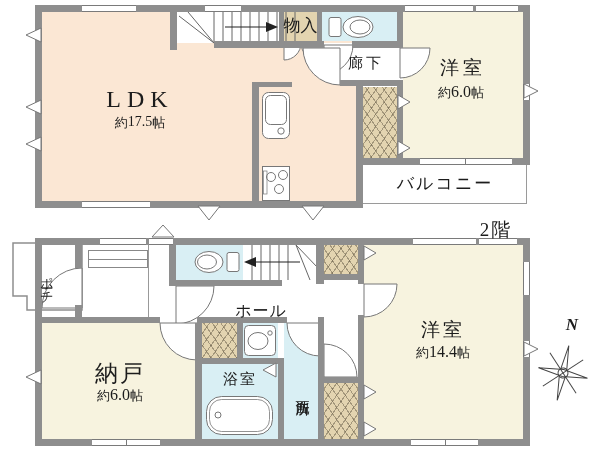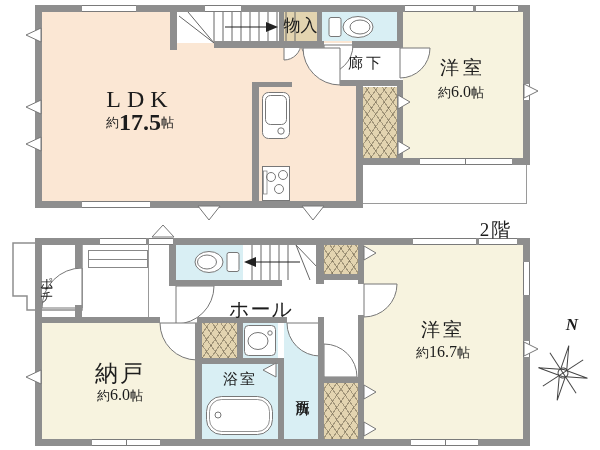--- a/index.html
+++ b/index.html
@@ -16,21 +16,21 @@
   .peach{background:#fbe7d4;}
   .cream{background:#f7f3df;}
   .wet{background:#d9eff4;}
   .tan{background:#e3d4b0;}
   .hatch{background-color:#e3d4b0;
     background-image:repeating-linear-gradient(55deg,rgba(100,90,70,.5) 0 1px,transparent 1px 7px),
                      repeating-linear-gradient(-55deg,rgba(100,90,70,.5) 0 1px,transparent 1px 7px);}
   .balc{background:#fff;border:1.5px solid #9a9a9a;box-sizing:border-box;}
   .sm{font-size:13px;}
   .lg{font-size:16px;}
-  .xlg{font-size:24px;font-weight:bold;}
+  .xlg{font-size:14px;}
 </style>
 </head>
 <body>
 
 <div id="plan">
 
   <div class="rm peach" style="left:42px;top:12px;width:316px;height:189px;"></div>
   <div class="rm" style="left:177px;top:12px;width:125px;height:31px;background:#fff;"></div>
   <div class="rm" style="left:322px;top:43px;width:76px;height:38px;background:#fff;"></div>
   <div class="rm tan" style="left:284px;top:12px;width:33px;height:29px;"></div>
@@ -237,33 +237,34 @@
       <span class="sm">帖</span>
   </div>
   <div class="lbl" style="left:283px;top:17px;width:35px;height:17px;font-size:17px;">物入</div>
   <div class="lbl" style="left:330px;top:54px;width:72px;height:19px;font-size:15px;letter-spacing:3px;">廊下</div>
   <div class="lbl" style="left:421px;top:56px;width:84px;height:22px;font-size:19px;letter-spacing:4px;">洋室</div>
   <div class="lbl" style="left:416px;top:82px;width:90px;height:20px;">
     <span class="sm">約</span>
       <span class="lg">6.0</span>
       <span class="sm">帖</span>
   </div>
+  <div class="lbl" style="left:385px;top:172px;width:120px;height:22px;font-size:17px;letter-spacing:2px;">バルコニー</div>
   <div class="lbl" style="left:465px;top:218px;width:62px;height:22px;font-size:19px;letter-spacing:2px;">2階</div>
 
   <div class="vlbl" style="left:36px;top:246px;width:22px;height:72px;font-size:13px;">ポーチ</div>
-  <div class="lbl" style="left:228px;top:300px;width:66px;height:21px;font-size:20px;letter-spacing:1px;font-family:Liberation Mono, monospace;">ホール</div>
+  <div class="lbl" style="left:228px;top:300px;width:66px;height:21px;font-size:16px;letter-spacing:1px;">ホール</div>
   <div class="lbl" style="left:94px;top:362px;width:52px;height:22px;font-size:23px;letter-spacing:2px;">納戸</div>
   <div class="lbl" style="left:90px;top:385px;width:60px;height:20px;">
     <span class="sm">約</span>
       <span class="lg">6.0</span>
       <span class="sm">帖</span>
   </div>
   <div class="lbl" style="left:216px;top:369px;width:48px;height:20px;font-size:15px;letter-spacing:2px;">浴室</div>
   <div class="vlbl" style="left:290px;top:348px;width:24px;height:84px;font-size:14px;">洗面所</div>
   <div class="lbl" style="left:413px;top:318px;width:60px;height:23px;font-size:19px;letter-spacing:3px;">洋室</div>
   <div class="lbl" style="left:405px;top:342px;width:76px;height:20px;">
     <span class="sm">約</span>
-      <span class="lg">16.7</span>
+      <span class="lg">14.4</span>
       <span class="sm">帖</span>
   </div>
   <div class="lbl" style="left:550px;top:314px;width:44px;height:20px;font-size:17px;font-weight:bold;font-style:italic;">N</div>
 
 </div>
 
 </body></html>

